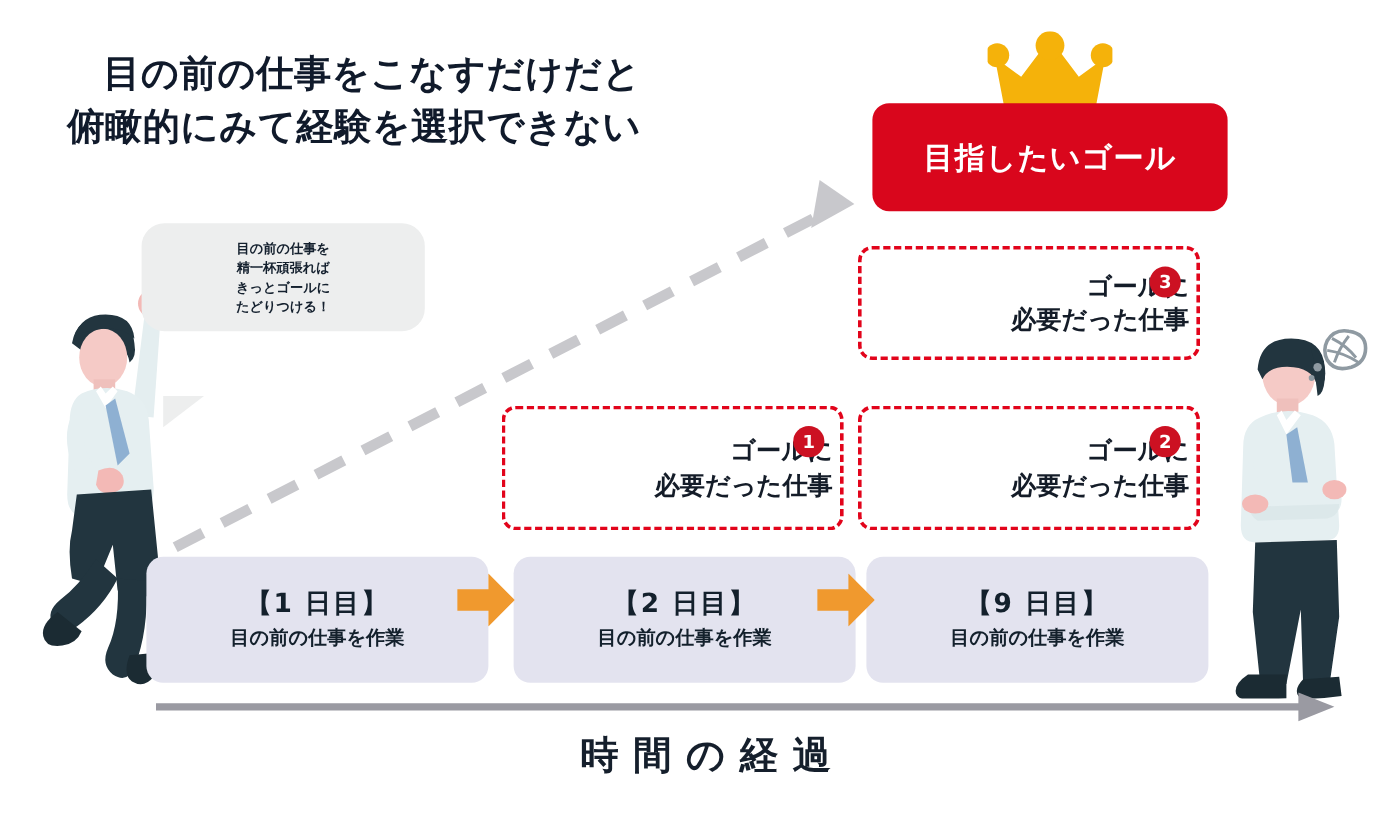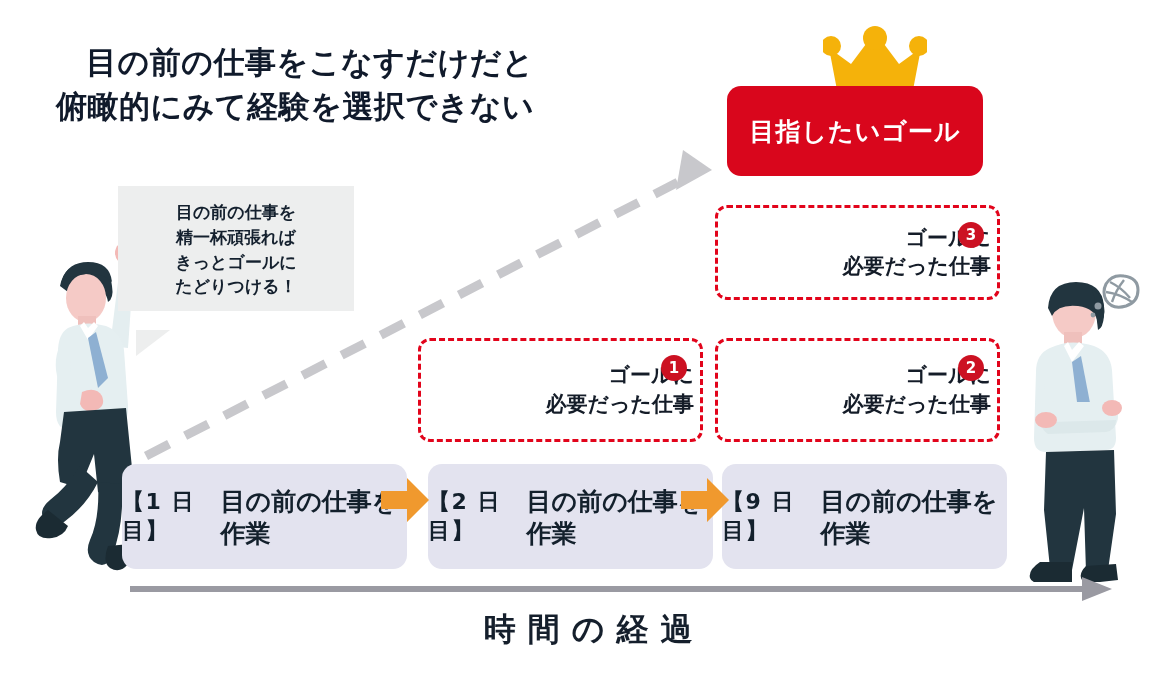--- a/index.html
+++ b/index.html
@@ -33,23 +33,23 @@
   }
 
   
   .bubble {
     position: absolute;
     left: 118px;
     top: 186px;
     width: 216px;
     padding: 14px 10px 12px 10px;
     background: #edeeee;
-    border-radius: 0;
+    border-radius: 19px;
     text-align: center;
-    font-size: 17px;
+    font-size: 11px;
     font-weight: 700;
     color: #14202e;
     line-height: 1.46;
     white-space: pre;
   }
   .bubble-tail {
     position: absolute;
     left: 136px;
     top: 330px;
     width: 0;
@@ -67,21 +67,21 @@
     width: 1160px;
     height: 700px;
     pointer-events: none;
   }
 
   
   .goal-box {
     position: absolute;
     left: 727px;
     top: 86px;
-    width: 256px;
+    width: 296px;
     height: 90px;
     background: #d9061c;
     border-radius: 14px;
     display: flex;
     align-items: center;
     justify-content: center;
     color: #ffffff;
     font-size: 25px;
     font-weight: 700;
     letter-spacing: 1px;
@@ -141,32 +141,33 @@
 
   
   .day-box {
     position: absolute;
     top: 464px;
     width: 285px;
     height: 105px;
     background: #e3e3ef;
     border-radius: 14px;
     display: flex;
+    flex-direction: column;
     align-items: center;
     justify-content: center;
     color: #13202c;
     font-weight: 700;
   }
   .day-title {
     font-size: 22px;
     letter-spacing: 1.5px;
     line-height: 1.3;
   }
   .day-sub {
-    font-size: 25px;
+    font-size: 16px;
     line-height: 1.3;
     margin-top: 3px;
   }
   #day1 { left: 122px; }
   #day2 { left: 428px; }
   #day3 { left: 722px; }
 
   .step-arrow {
     position: absolute;
     top: 478px;

